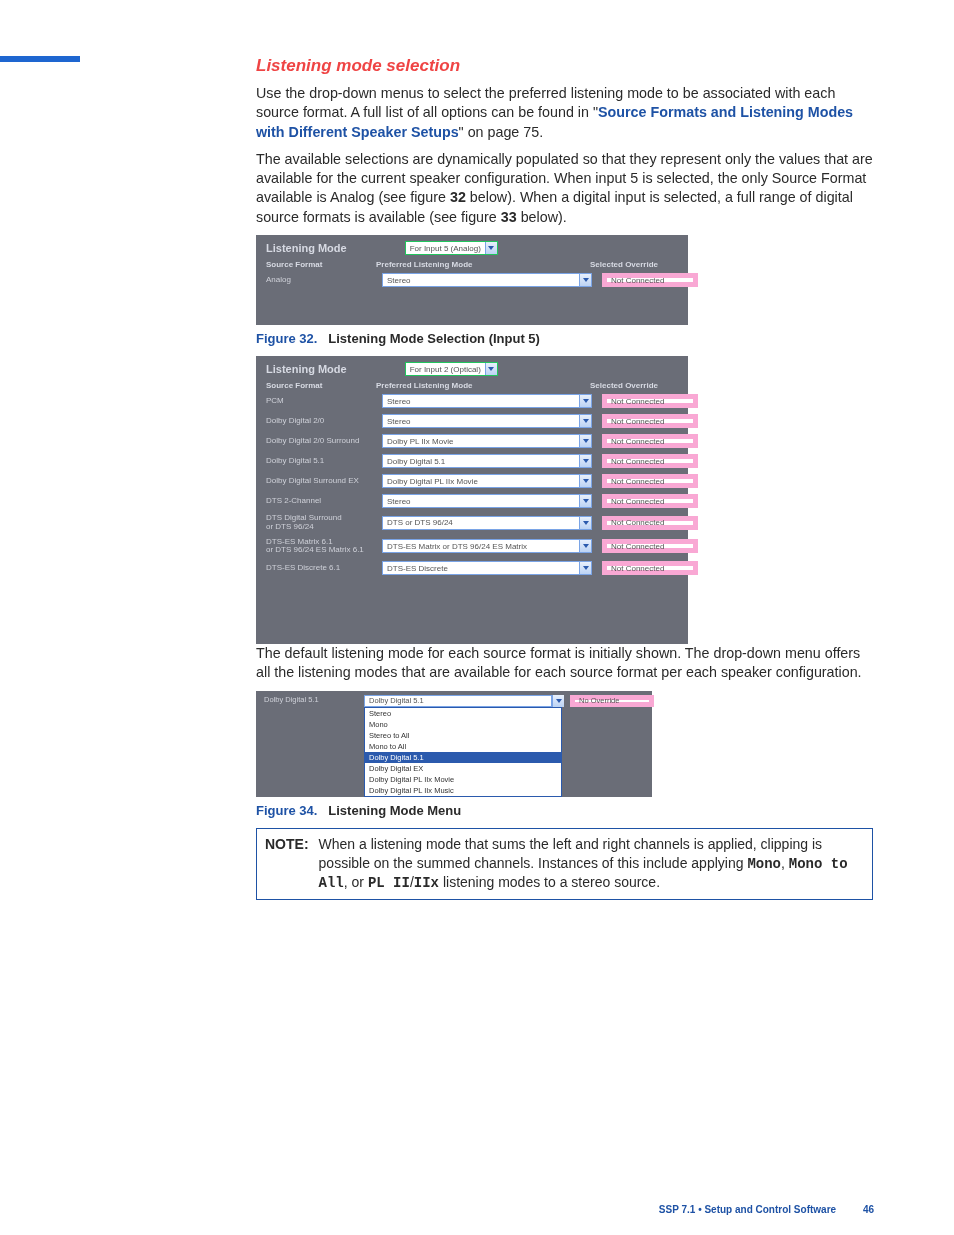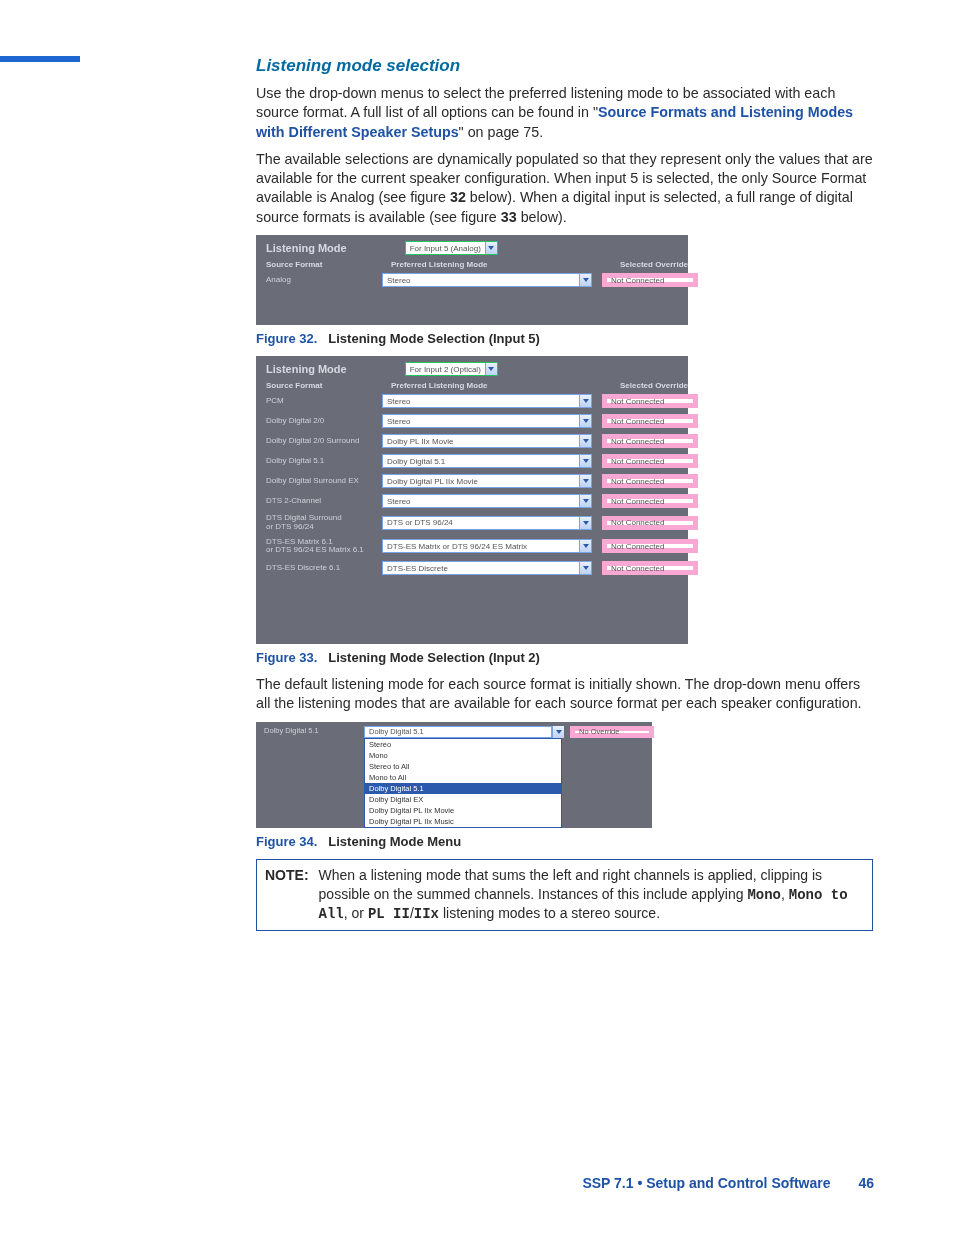--- a/index.html
+++ b/index.html
@@ -2,35 +2,35 @@
 <html><head>
 <meta charset="utf-8">
 <style>
   * { box-sizing: border-box; margin: 0; padding: 0; }
   html, body { width: 954px; background: #fff; font-family: "Segoe UI", "Helvetica Neue", Arial, sans-serif; color: #2a2a2a; }
   .page { width: 954px; height: 1235px; position: relative; padding: 56px 80px 40px 80px; }
   .top-accent { position: absolute; top: 56px; left: 0; width: 80px; height: 6px; background: #1e66d0; }
 
   .content { margin-left: 176px; width: 617px; }
 
-  .sec-title { color: #0369a1; font-weight: 700; font-style: italic; font-size: 17px; margin-bottom: 8px; }
+  .sec-title { color: #ef4444; font-weight: 700; font-style: italic; font-size: 17px; margin-bottom: 8px; }
   p.body { font-size: 14.3px; line-height: 1.35; margin-bottom: 8px; }
   a.link { color: #1e52a5; font-weight: 700; text-decoration: none; }
   .bold { font-weight: 700; }
 
   
   .panel { background: #6a6d77; width: 432px; color: #c9cbd2; font-size: 8px; position: relative; }
   .panel-header { display: flex; align-items: center; padding: 6px 10px 3px 10px; gap: 48px; }
   .panel-title { font-weight: 700; color: #d7dae3; font-size: 11px; margin-right: 10px; }
   .dd { background: #fff; color: #555; border: 1px solid #22c55e; height: 14px; display: inline-flex; align-items: center; font-size: 8px; position: relative; }
   .dd-text { padding: 0 4px; display: inline-block; }
   .dd-btn { width: 12px; height: 12px; background: linear-gradient(#e8f0fc,#bcd3f4); border-left: 1px solid #7aa4e6; display: inline-flex; align-items: center; justify-content: center; }
   .dd-btn::after { content:""; border-left:3px solid transparent; border-right:3px solid transparent; border-top:4px solid #2b5aad; }
 
-  .cols { display: grid; grid-template-columns: 106px 210px 96px; column-gap: 19px; padding: 2px 18px 2px 10px; }
+  .cols { display: grid; grid-template-columns: 106px 210px 96px; column-gap: 4px; padding: 2px 18px 2px 10px; }
   .cols.head { font-weight: 700; color: #d7dae3; }
   .row { display: grid; grid-template-columns: 106px 210px 96px; column-gap: 10px; padding: 2px 10px 4px 10px; align-items: center; }
   .row .lbl { color: #cfd1d9; font-size: 8px; line-height: 1.1; }
   .shad { background: #fff; color:#555; height: 14px; display:flex; align-items:center; padding:0 4px; border:5px solid #f9a8d4; font-size:8px; }
   .sel { display:flex; }
   .sel .shad { flex:1; border:1px solid #7aa4e6; }
   .sel .dd-btn { height:14px; border:1px solid #7aa4e6; border-left:none; }
 
   .panel .spacer { height: 6px; }
   .panel.p32 { height: 90px; }
@@ -51,21 +51,21 @@
   .p34-list { margin:0 0 0 108px; width:198px; background:#fff; border:1px solid #2b5aad; }
   .p34-list div { font-size:7.5px; color:#333; padding:0 4px; line-height:11px; height:11px; white-space:nowrap; }
   .p34-list div.hl { background:#2b5aad; color:#fff; }
 
   
   .notebox { border:1px solid #1e52a5; padding:6px 8px; display:flex; gap:10px; font-size:14px; line-height:1.35; }
   .notebox .nlabel { font-weight:700; white-space:nowrap; }
   .mono { font-family: "Courier New", monospace; font-weight:700; }
 
   
-  .footer { position:absolute; bottom:44px; right:80px; font-size:14px; }
+  .footer { position:absolute; bottom:20px; right:80px; font-size:10px; }
   .footer .ftitle { color:#1e52a5; font-weight:700; }
   .footer .fpage { color:#1e52a5; font-weight:700; margin-left:24px; }
 </style>
 </head>
 <body>
 
 <div class="page">
   <div class="top-accent"></div>
 
   <div class="content">
@@ -192,25 +192,20 @@
           <div class="row">
             <span class="lbl">DTS-ES Discrete 6.1</span>
             <span class="sel">
               <span class="shad">DTS-ES Discrete</span>
               <span class="dd-btn"></span>
             </span>
             <span class="shad">Not Connected</span>
           </div>
         </div>
       <div class="spacer"></div>
-    </div>
-    <div class="caption">
-      <span class="fignum">Figure 33.</span>
-      <span>&nbsp;</span>
-      <span class="figtitle">Listening Mode Selection (Input 2)</span>
     </div>
 
     <p class="body">The default listening mode for each source format is initially shown. The drop-down menu offers all the listening modes that are available for each source format per each speaker configuration.</p>
 
     <div class="panel34">
       <div class="p34-row">
         <span class="p34-lbl">Dolby Digital 5.1</span>
         <span class="p34-sel">
           <span class="shad">Dolby Digital 5.1</span>
           <span class="dd-btn"></span>

